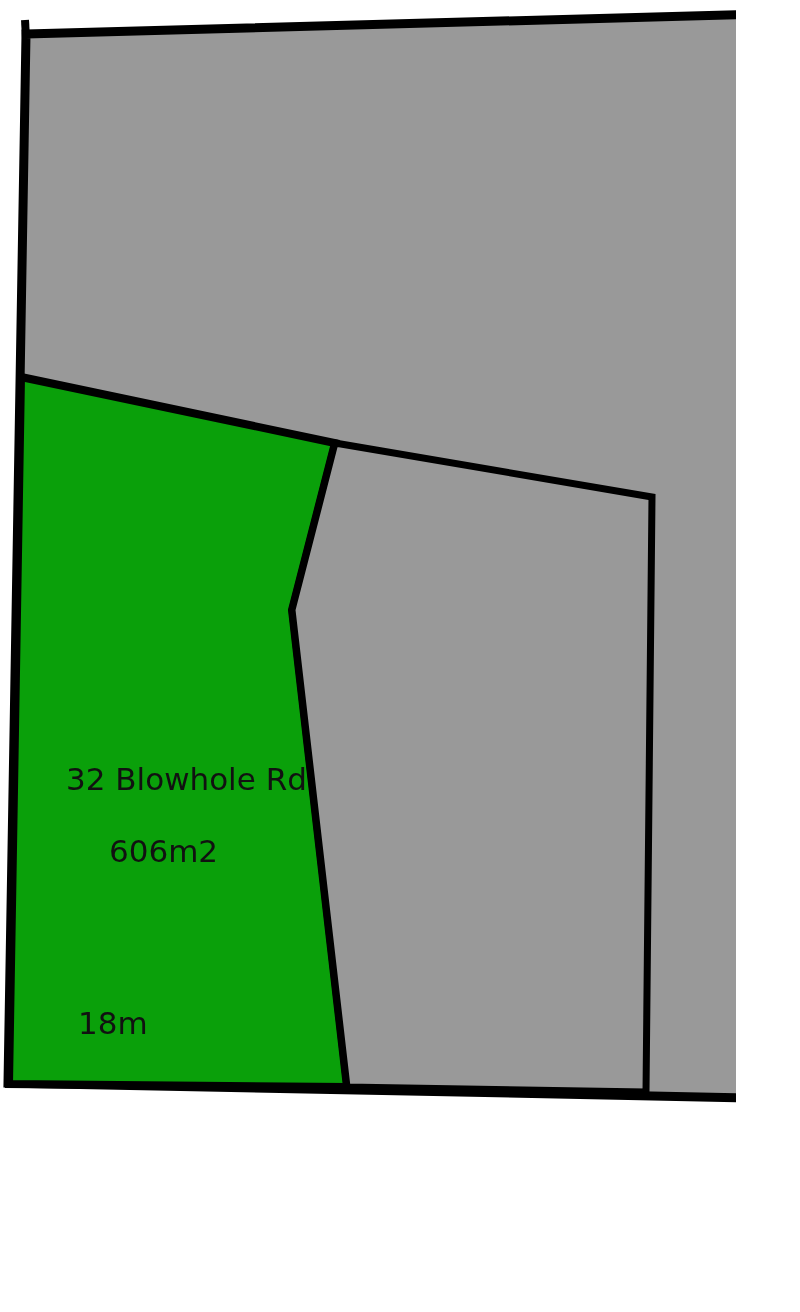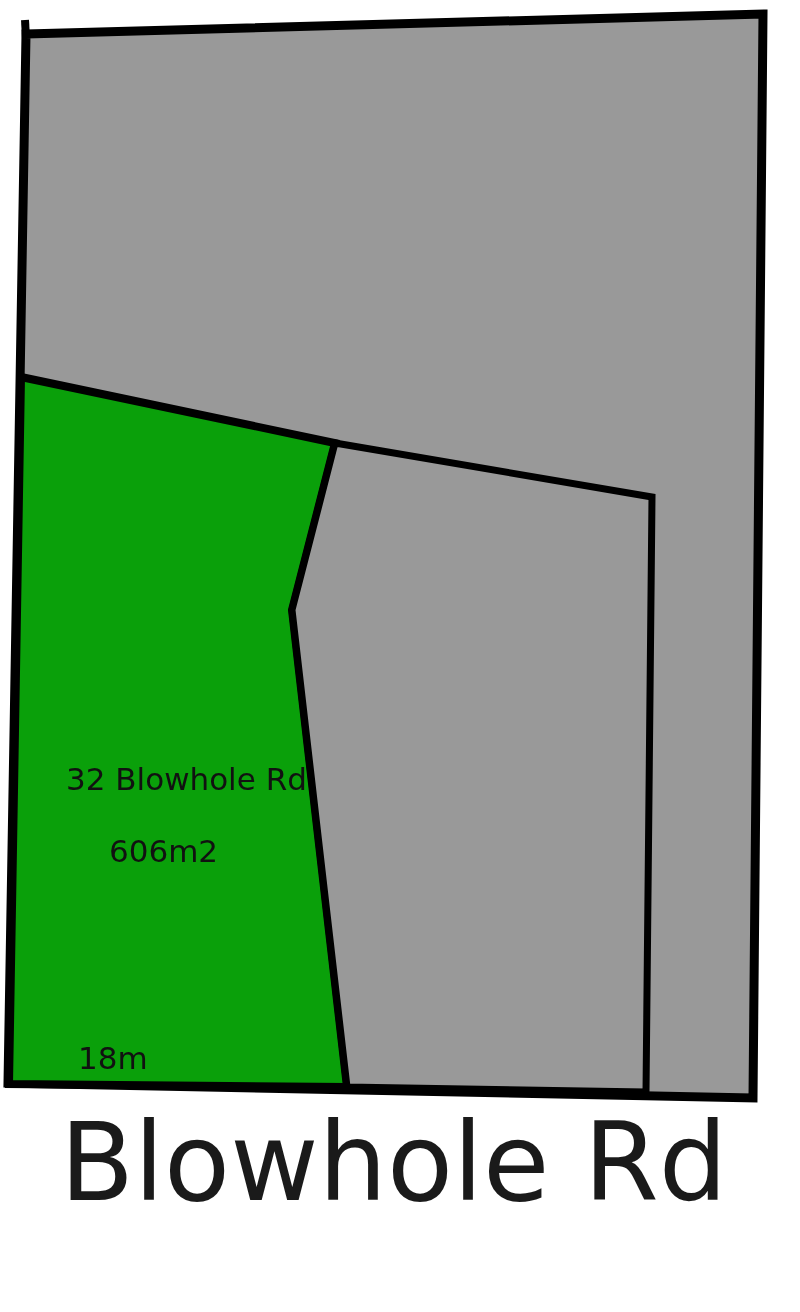--- a/index.html
+++ b/index.html
@@ -3,21 +3,21 @@
 <meta charset="utf-8">
 <style>
   html, body {
     margin: 0;
     padding: 0;
     background: #ffffff;
     font-family: "DejaVu Sans", "Liberation Sans", sans-serif;
   }
   .canvas {
     position: relative;
-    width: 800px;
+    width: 736px;
     height: 1312px;
     background: #ffffff;
     overflow: hidden;
   }
   .map-svg {
     position: absolute;
     left: 0;
     top: 0;
     width: 800px;
     height: 1312px;
@@ -50,17 +50,16 @@
 
     <polygon points="21,377 335,443 292,610 347,1087 9,1084" stroke-width="8" stroke-linejoin="miter" fill="#0aa00a" stroke="#000000"></polygon>
 
     <polygon points="335,443 652,497 646,1092 347,1087 292,610" stroke-width="7" stroke-linejoin="miter" fill="#999999" stroke="#000000"></polygon>
   </svg>
 
   <div class="label lot-label" style="left:66px; top:764px;">32 Blowhole Rd</div>
 
   <div class="label lot-label" style="left:66px; top:836px;margin-left:43px;">606m2</div>
 
-  <div class="label lot-label" style="left:78px; top:1043px;">18m</div>
+  <div class="label lot-label" style="left:78px; top:1008px;">18m</div>
 
-  <div class="label street-label" style="left:60px; top:1109px;">Blowhole Rd</div>
 
 </div>
 
 </body></html>

